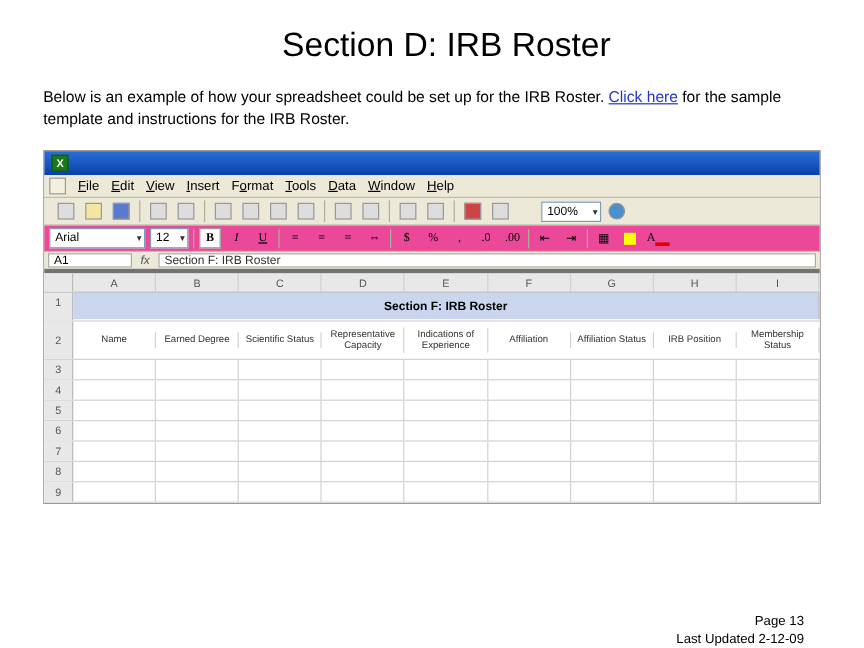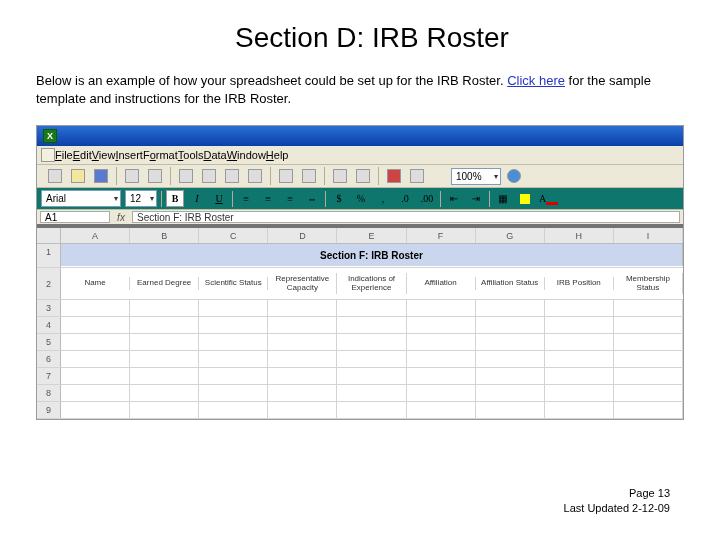--- a/index.html
+++ b/index.html
@@ -54,21 +54,21 @@
     font-size: 9px;
     color: #fff;
     border: 1px solid #0a5a0a;
   }
   .menubar {
     background: #ece9d8;
     border-bottom: 1px solid #c0bca8;
     padding: 2px 4px;
     display: flex;
     align-items: center;
-    gap: 0;
+    gap: 10px;
     font-family: Tahoma, Arial, sans-serif;
     font-size: 11px;
   }
   .menubar .doc-icon {
     width: 14px; height: 14px;
     background: #f3f0df;
     border: 1px solid #999;
     display: inline-block;
   }
   .menubar .m u { text-decoration: underline; }
@@ -92,21 +92,21 @@
     border: 1px solid transparent;
     padding: 0 2px;
   }
   .toolbar .sep { width: 1px; background:#b0ad98; margin:0 2px; }
   .toolbar .icon-box {
     width: 14px; height: 14px;
     background: #ddd;
     border: 1px solid #999;
   }
   .toolbar2 {
-    background: #0f766e;
+    background: #ec4899;
     border-bottom: 1px solid #c0bca8;
     padding: 2px 4px;
     display: flex;
     align-items: center;
     gap: 4px;
     font-size: 10px;
     font-family: Tahoma, Arial;
   }
   .dropdown {
     background: #fff;
@@ -241,21 +241,21 @@
     text-align: center;
     font-weight: bold;
     font-size: 10px;
     display:flex;
     align-items:center;
     justify-content:center;
     height: 22px;
   }
   .footer {
     position: absolute;
-    bottom: 25px;
+    bottom: 0;
     right: 50px;
     font-size: 11px;
     text-align: right;
     line-height: 1.3;
   }
 </style>
 </head>
 <body>
 
 <h1 class="slide-title">Section D: IRB Roster</h1>

